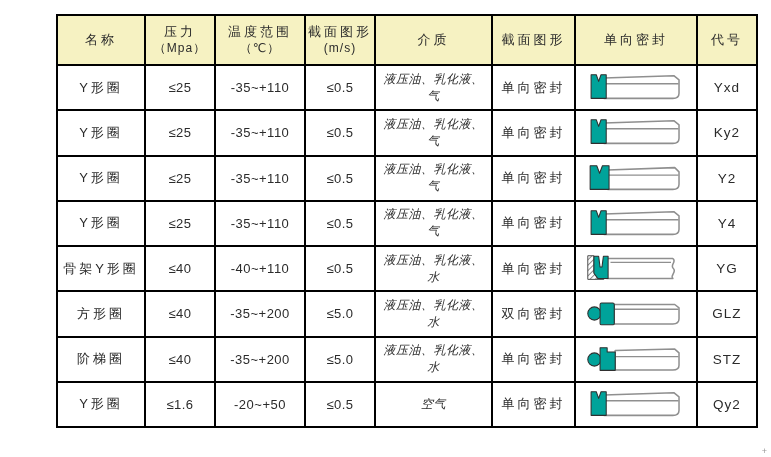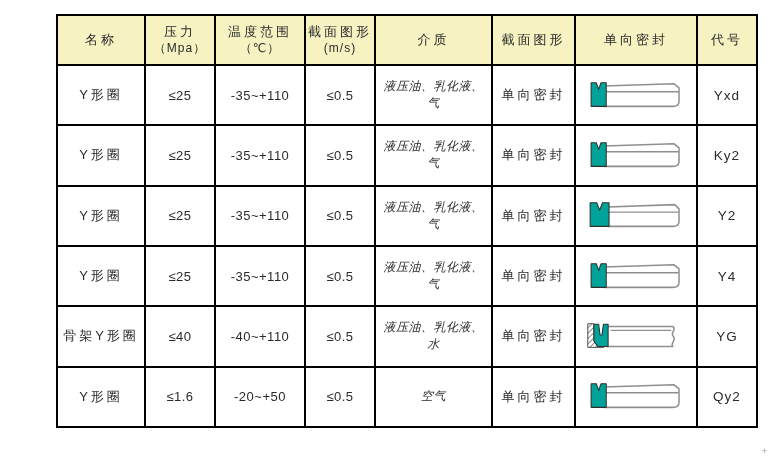--- a/index.html
+++ b/index.html
@@ -187,21 +187,55 @@
               </defs>
               <path class="bar" d="M24 6.5 L94 6.5 C98.5 9.5 90.5 13.5 94.5 17 C98.5 20.5 90.5 24.5 94 27.5 L24 27.5 Z"></path>
               <line class="bline" x1="28" y1="10.5" x2="92" y2="10.5"></line>
               <path class="hatched" d="M4 3.5 L10.5 3.5 L10.5 21.5 L21 21.5 L21 28.5 L4 28.5 Z"></path>
               <path class="teal" d="M10.5 4 L15.5 4 L17 15.5 L19 15.5 L20.5 4 L25.5 4 L25.5 27.5 L14.5 27.5 L10.5 22 Z"></path>
             </svg>
           </td>
       <td class="code">YG</td>
     </tr>
 
-
+    <tr>
+      <td class="cjk">方形圈</td>
+      <td class="num">≤40</td>
+      <td class="num">-35~+200</td>
+      <td class="num">≤5.0</td>
+      <td class="cjk-sm">液压油、乳化液、水</td>
+      <td class="cjk">双向密封</td>
+      <td class="fig">
+            <svg viewBox="0 0 110 34" width="104" height="33" aria-hidden="true">
+              <path class="bar" d="M32 7.5 L96 7.5 L100.5 11 L100.5 22.5 Q100.5 28 94 28 L32 28 Z"></path>
+              <line class="bline" x1="32" y1="12.5" x2="100" y2="12.5"></line>
+              <circle class="teal" cx="11" cy="17" r="7"></circle>
+              <rect class="teal" x="17" y="6" width="15" height="23" rx="1.5"></rect>
+            </svg>
+          </td>
+      <td class="code">GLZ</td>
+    </tr>
+
+    <tr>
+      <td class="cjk">阶梯圈</td>
+      <td class="num">≤40</td>
+      <td class="num">-35~+200</td>
+      <td class="num">≤5.0</td>
+      <td class="cjk-sm">液压油、乳化液、水</td>
+      <td class="cjk">单向密封</td>
+      <td class="fig">
+            <svg viewBox="0 0 110 34" width="104" height="33" aria-hidden="true">
+              <path class="bar" d="M33 7.5 L96 6 L100.5 10 L100.5 23 Q100.5 28 94 28 L33 28 Z"></path>
+              <line class="bline" x1="33" y1="14" x2="100" y2="14"></line>
+              <circle class="teal" cx="11" cy="17" r="7"></circle>
+              <path class="teal" d="M17 4.5 L24.5 4.5 L24.5 9 L33 9 L33 28.5 L17 28.5 Z"></path>
+            </svg>
+          </td>
+      <td class="code">STZ</td>
+    </tr>
 
     <tr>
       <td class="cjk">Y形圈</td>
       <td class="num">≤1.6</td>
       <td class="num">-20~+50</td>
       <td class="num">≤0.5</td>
       <td class="cjk-sm">空气</td>
       <td class="cjk">单向密封</td>
       <td class="fig">
             <svg viewBox="0 0 110 34" width="104" height="33" aria-hidden="true">

